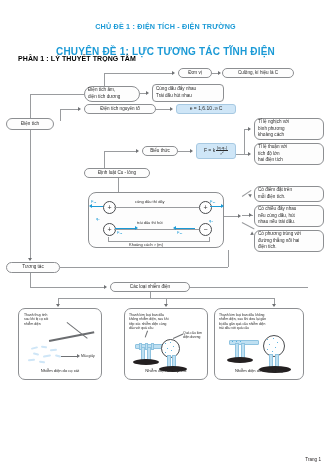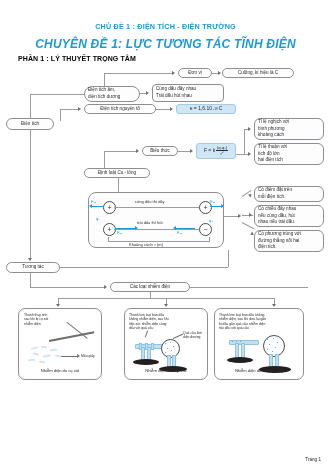--- a/index.html
+++ b/index.html
@@ -12,21 +12,21 @@
     overflow:hidden;
   }
   .page{position:absolute;inset:0;}
 
   
   .title{
     position:absolute;left:0;right:0;text-align:center;
     color:#1b9ad6;font-weight:bold;letter-spacing:.2px;
   }
   #t1{top:22px;font-size:7.2px;}
-  #t2{top:37px;font-size:12px;font-style:italic;}
+  #t2{top:46px;font-size:10px;}
   #part1{
     position:absolute;left:18px;top:55px;
     font-size:7px;font-weight:bold;color:#000;letter-spacing:.1px;
   }
 
   
   .node{
     position:absolute;box-sizing:border-box;
     border:0.7px solid #8d8f92;
     background:#fdfdfd;

